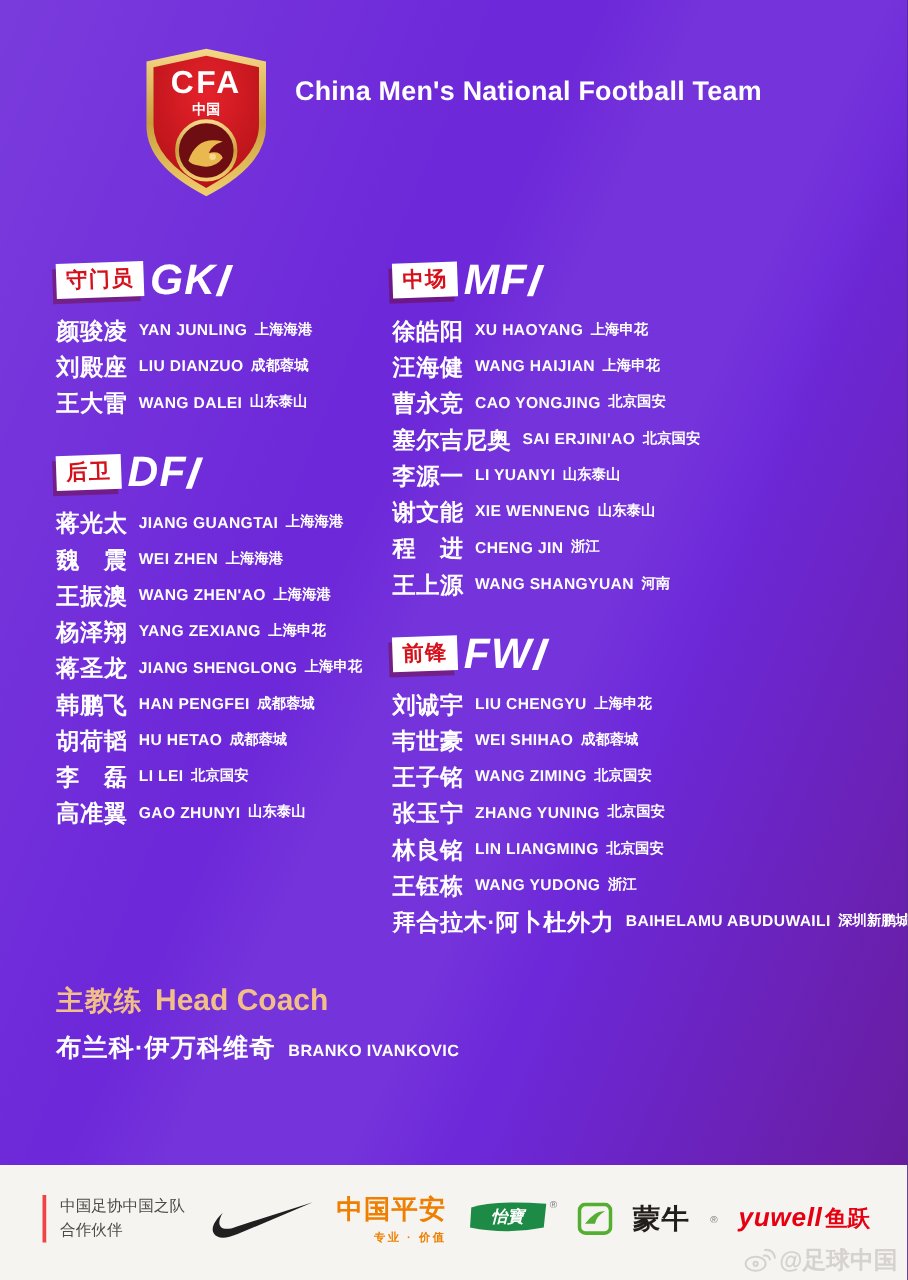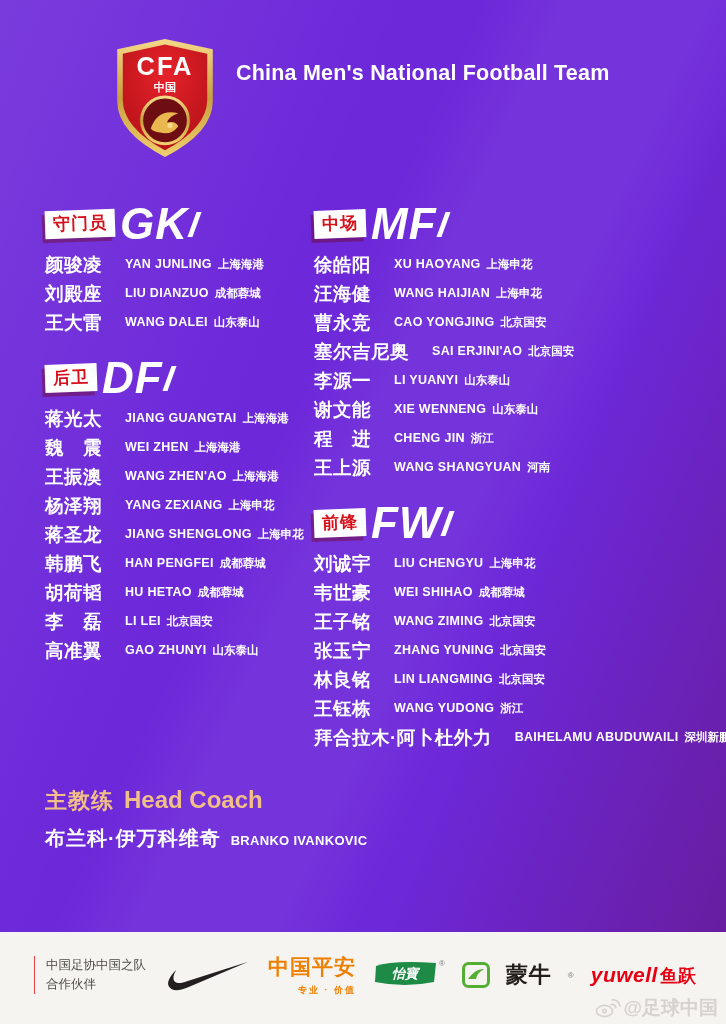--- a/index.html
+++ b/index.html
@@ -18,40 +18,40 @@
   .title-cn{ font-size:40px; font-weight:900; letter-spacing:2px; line-height:1.1; }
   .title-en{ margin-top:7px; font-size:21.5px; font-weight:800; letter-spacing:.2px; }
   
   .col{ position:absolute; top:205px; }
   .col-left{ left:45px; width:266px; }
   .col-right{ left:314px; width:408px; }
   .sec + .sec{ margin-top:26px; }
   .sec-head{ display:flex; align-items:center; height:38px; margin-bottom:11px; }
   .tag{ background:#fff; color:#d6101b; font-size:17px; font-weight:800; padding:2px 8px 3px;
         transform:rotate(-2deg); box-shadow:-3px 4px 0 rgba(110,0,6,.38); letter-spacing:1px; }
-  .letters{ font-size:44px; font-weight:900; font-style:italic; letter-spacing:1px; line-height:1;
+  .letters{ font-size:34px; font-weight:900; font-style:italic; letter-spacing:1px; line-height:1;
             margin-left:2px; padding-left:3px; display:inline-flex; align-items:center; }
   .letters::after{ content:""; display:inline-block; width:5px; height:25px; background:#fff;
                    transform:skewX(-20deg); margin-left:4px; }
   .player{ display:flex; align-items:center; margin-bottom:8px; white-space:nowrap; line-height:21px; }
   .p-name{ font-size:18.5px; font-weight:800; letter-spacing:.5px; }
-  .p-pinyin{ font-size:12.5px; font-weight:700; margin-left:23px; letter-spacing:.3px; }
+  .p-pinyin{ font-size:12.5px; font-weight:700; margin-left:9px; letter-spacing:.3px; }
   .p-club{ font-size:11.5px; font-weight:600; margin-left:6px; }
   
   .coach{ position:absolute; left:45px; top:786px; }
   .coach-line1{ display:flex; align-items:baseline; gap:10px; color:#f1bf87; }
   .coach-cn{ font-size:22px; font-weight:900; letter-spacing:1px; }
   .coach-en{ font-size:24px; font-weight:800; }
   .coach-line2{ display:flex; align-items:baseline; gap:10px; margin-top:9px;text-align:right; }
   .coach-name-cn{ font-size:20px; font-weight:800; letter-spacing:1px; }
   .coach-name-en{ font-size:13px; font-weight:700; letter-spacing:.3px; }
   
   .footer{ position:absolute; left:0; bottom:0; width:726px; height:92px; background:#f5f4f1;
            display:flex; align-items:center; justify-content:space-between; padding:0 30px 6px 34px; color:#4d4a47; }
-  .partner{ border-left:1px solid #ef4444; padding-left:11px; font-size:12.5px; line-height:1.55; }
+  .partner{ border-left:3px solid #ef4444; padding-left:11px; font-size:12.5px; line-height:1.55; }
   .pingan{ text-align:right; }
   .pingan-main{ color:#ef7f00; font-size:21px; font-weight:900; letter-spacing:1px; }
   .pingan-tag{ color:#ef7f00; font-size:9px; font-weight:700; letter-spacing:2px; margin-top:3px; }
   .cestbon{ position:relative; }
   .cestbon .reg, .mengniu .reg{ font-size:8px; color:#7a7a7a; vertical-align:top; }
   .mengniu{ display:flex; align-items:center; gap:16px; }
   .mengniu-cn{ color:#221e1b; font-size:22px; font-weight:900; letter-spacing:1px; }
   .yuwell{ display:flex; align-items:baseline; gap:2px; }
   .yuwell-en{ color:#e60012; font-size:21px; font-weight:900; font-style:italic; letter-spacing:.5px; }
   .yuwell-cn{ color:#e60012; font-size:18px; font-weight:900; }

